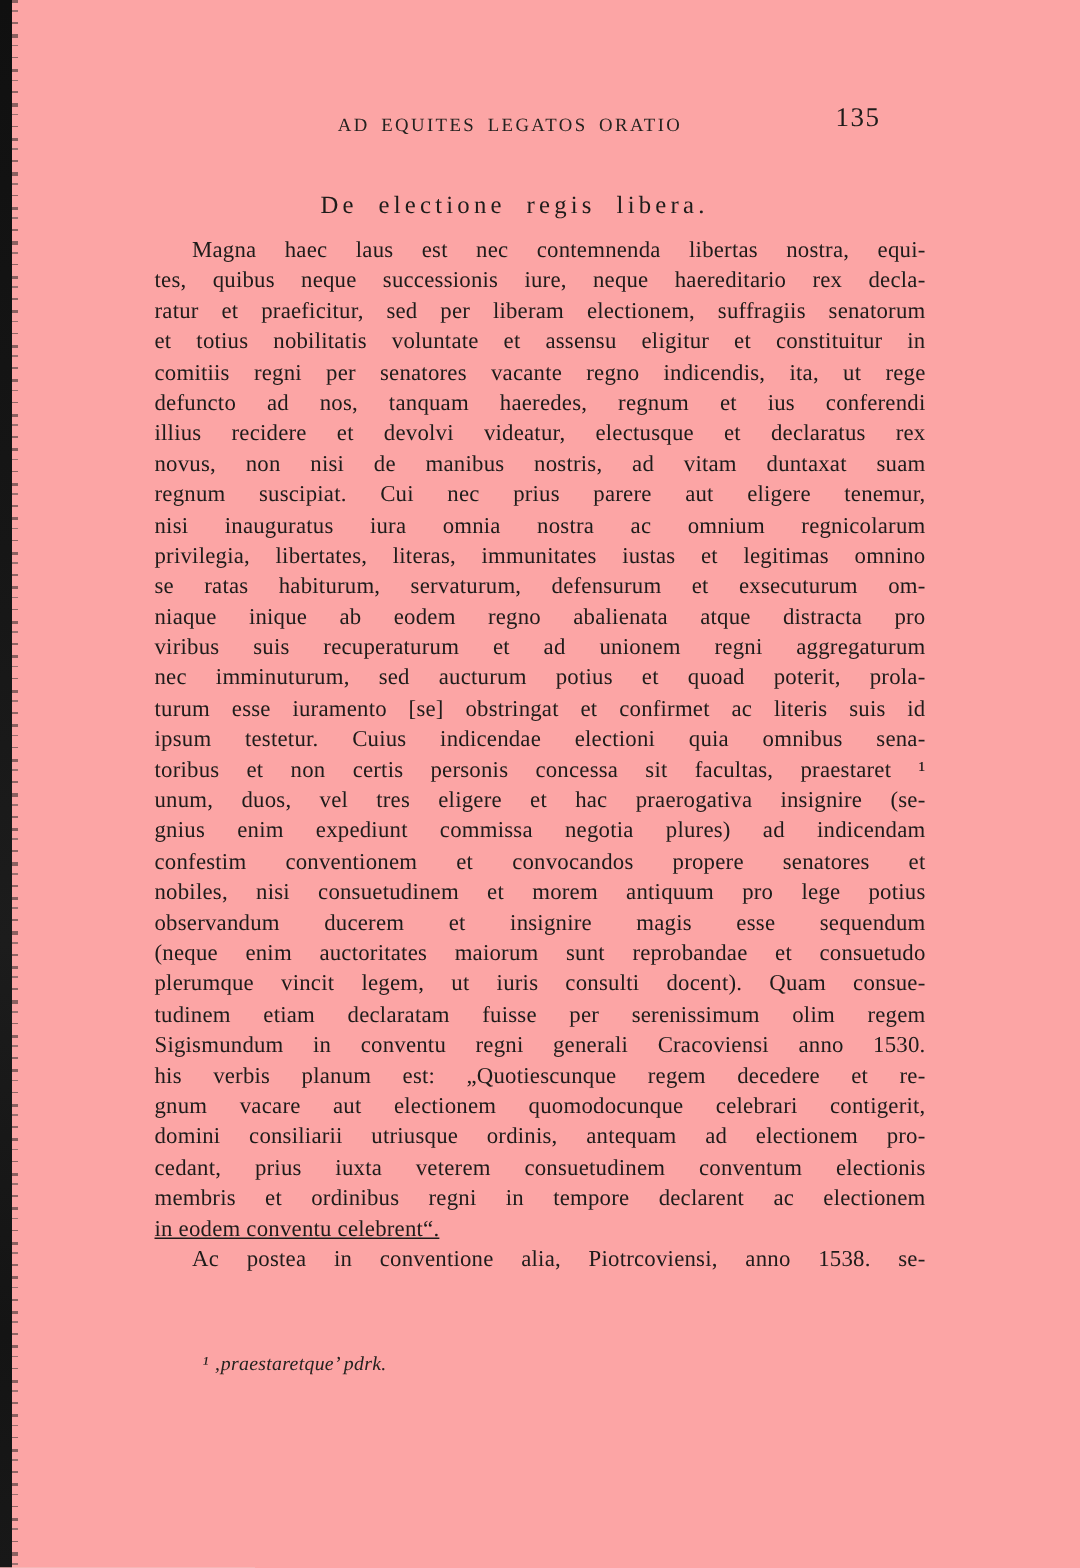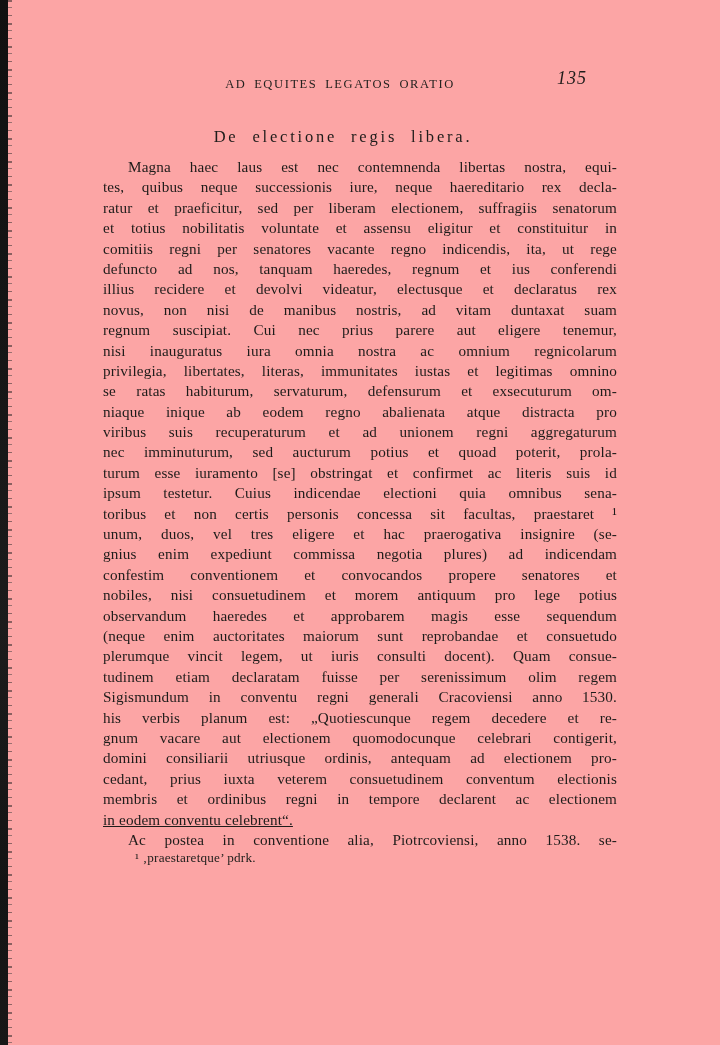--- a/index.html
+++ b/index.html
@@ -35,21 +35,21 @@
   .running-header .header-text{
     display:inline-block;
     margin-right:40px;
     font-size:12.5px;
     letter-spacing:1.6px;
     word-spacing:3px;
     color:#24221f;
   }
   .page-number{
     position:absolute;left:557px;top:68px;
-    font-size:18px;letter-spacing:1px;color:#1e1c1a;font-style:italic;
+    font-size:18px;letter-spacing:1px;color:#1e1c1a;
   }
   .chapter-title{
     position:absolute;left:103px;top:127px;width:514px;
     text-align:center;
   }
   .chapter-title .title-text{
     display:inline-block;
     margin-right:34px;
     font-size:16.5px;
     letter-spacing:2.8px;
@@ -63,24 +63,25 @@
   }
   .body-text .line{
     text-align:justify;
     text-align-last:justify;
     white-space:normal;
     height:20.4px;
   }
   .body-text .line.indent{ text-indent:25px; }
   .body-text .line.no-just{ text-align-last:left;text-decoration:underline; }
   .footnote{
-    position:absolute;left:135px;top:850px;
+    position:absolute;left:135px;top:901px;
     font-size:13.2px;
     letter-spacing:0.2px;
     color:#24221f;
+    font-style:italic;
   }
 </style>
 </head>
 <body>
 
 <div class="page">
 
   <div class="scan-edge"></div>
 
   <div class="running-header">
@@ -109,21 +110,21 @@
       <div class="line">niaque inique ab eodem regno abalienata atque distracta pro</div>
       <div class="line">viribus suis recuperaturum et ad unionem regni aggregaturum</div>
       <div class="line">nec imminuturum, sed aucturum potius et quoad poterit, prola-</div>
       <div class="line">turum esse iuramento [se] obstringat et confirmet ac literis suis id</div>
       <div class="line">ipsum testetur. Cuius indicendae electioni quia omnibus sena-</div>
       <div class="line">toribus et non certis personis concessa sit facultas, praestaret ¹</div>
       <div class="line">unum, duos, vel tres eligere et hac praerogativa insignire (se-</div>
       <div class="line">gnius enim expediunt commissa negotia plures) ad indicendam</div>
       <div class="line">confestim conventionem et convocandos propere senatores et</div>
       <div class="line">nobiles, nisi consuetudinem et morem antiquum pro lege potius</div>
-      <div class="line">observandum haeredes et approbarem magis esse sequendum</div>
+      <div class="line">observandum ducerem et insignire magis esse sequendum</div>
       <div class="line">(neque enim auctoritates maiorum sunt reprobandae et consuetudo</div>
       <div class="line">plerumque vincit legem, ut iuris consulti docent). Quam consue-</div>
       <div class="line">tudinem etiam declaratam fuisse per serenissimum olim regem</div>
       <div class="line">Sigismundum in conventu regni generali Cracoviensi anno 1530.</div>
       <div class="line">his verbis planum est: „Quotiescunque regem decedere et re-</div>
       <div class="line">gnum vacare aut electionem quomodocunque celebrari contigerit,</div>
       <div class="line">domini consiliarii utriusque ordinis, antequam ad electionem pro-</div>
       <div class="line">cedant, prius iuxta veterem consuetudinem conventum electionis</div>
       <div class="line">membris et ordinibus regni in tempore declarent ac electionem</div>
       <div class="line no-just">in eodem conventu celebrent“.</div>

